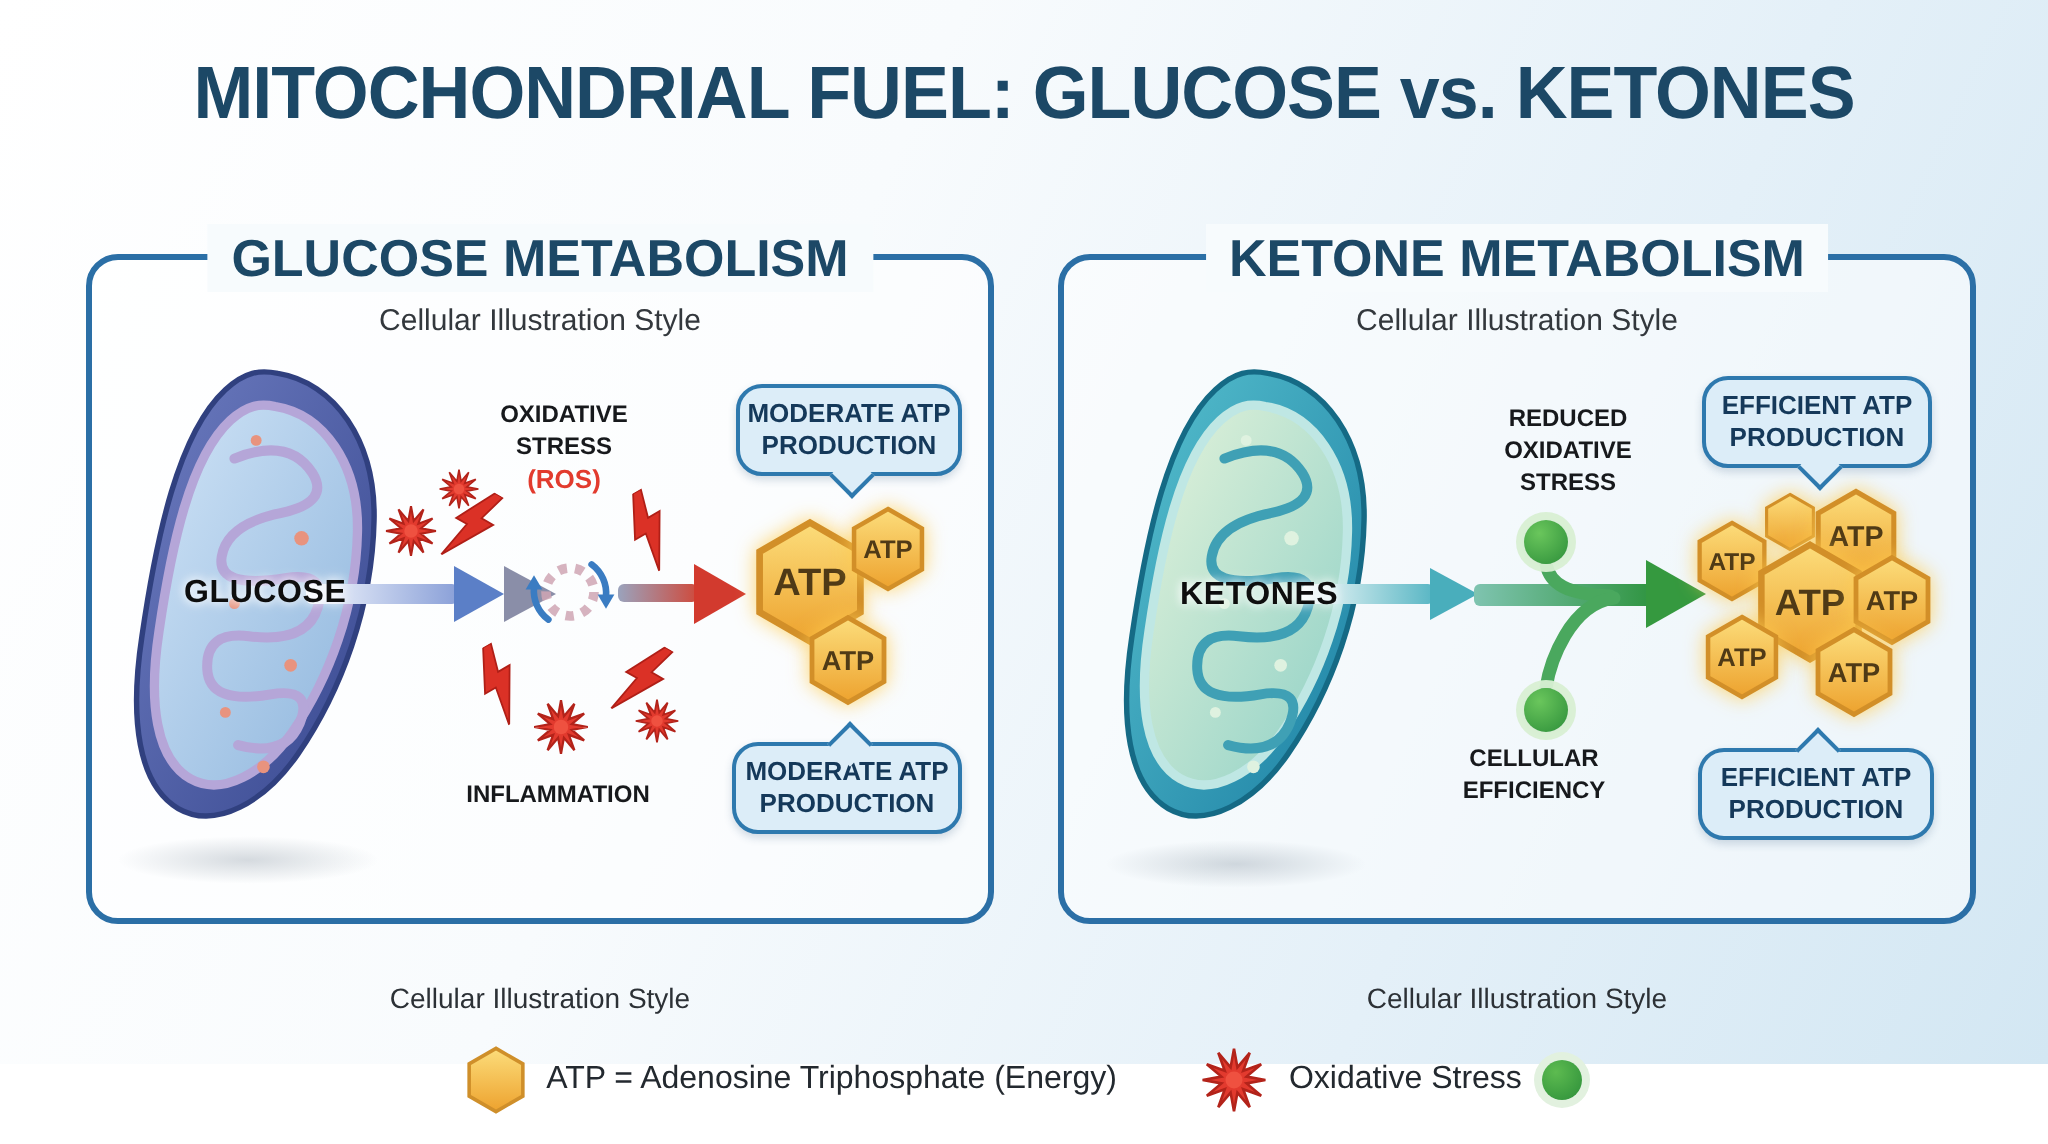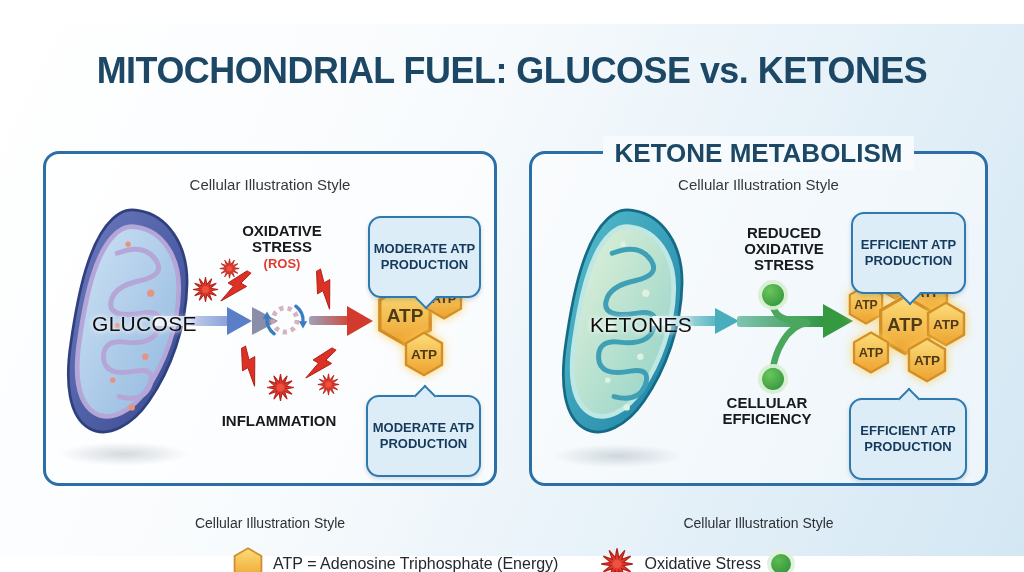--- a/index.html
+++ b/index.html
@@ -1,46 +1,46 @@
 <!DOCTYPE html>
 <html><head>
 <meta charset="utf-8">
 <style>
   html,body{margin:0;padding:0;}
   body{width:1024px;height:572px;overflow:hidden;}
   .page{position:relative;width:1024px;height:532px;
     background:linear-gradient(115deg,#ffffff 0%,#f8fbfd 38%,#e4f0f8 72%,#d3e7f3 100%);
-    font-family:"Liberation Sans",sans-serif;margin-top:24px;}
+    font-family:"Liberation Sans",sans-serif;}
   .abs{position:absolute;}
   .main-title{position:absolute;top:26px;left:0;width:100%;text-align:center;
     font-size:37px;font-weight:800;color:#1c4866;letter-spacing:-.5px;transform:scaleX(.97);white-space:nowrap;}
   .panel{position:absolute;top:127px;height:335px;border:3px solid #2b6fa6;border-radius:16px;
     background:rgba(255,255,255,.55);box-sizing:border-box;}
   .panel.glucose{left:43px;width:454px;}
   .panel.ketone{left:529px;width:459px;}
   .panel-title{position:absolute;top:-18px;left:50%;transform:translateX(-50%);padding:0 12px;
     background:#f7fbfd;font-size:26px;font-weight:800;color:#1c4866;white-space:nowrap;line-height:34px;}
   .panel-subtitle{position:absolute;top:22px;left:0;width:100%;text-align:center;font-size:15px;color:#33383d;}
   .badge{position:absolute;bottom:-17px;left:50%;transform:translateX(-50%);height:32px;line-height:32px;
     padding:0 22px;border-radius:17px;color:#fff;font-weight:800;font-size:17.5px;letter-spacing:.4px;white-space:nowrap;
     box-shadow:0 0 0 3px rgba(255,255,255,.92),0 3px 6px rgba(0,0,0,.25);}
   .badge.red{background:linear-gradient(180deg,#e6503f 0%,#cc2a20 55%,#a91a12 100%);}
   .badge.green{background:linear-gradient(180deg,#45b14c 0%,#2b9a3b 55%,#157f2c 100%);}
   .panel-caption{position:absolute;bottom:-48px;left:0;width:100%;text-align:center;font-size:14px;color:#2c3136;}
   .bubble{position:absolute;background:#dcedf8;border:2.5px solid #2e79ae;border-radius:13px;color:#15395a;
-    font-weight:800;font-size:13px;line-height:16px;text-align:center;padding:23px 2px;white-space:pre-line;
+    font-weight:800;font-size:13px;line-height:16px;text-align:center;padding:5px 2px;white-space:pre-line;
     box-sizing:border-box;box-shadow:0 2px 4px rgba(40,80,120,.2);}
   .bubble.tail-down::after{content:'';position:absolute;bottom:-9.5px;left:50%;width:14px;height:14px;margin-left:-7px;
     background:#dcedf8;border-right:2.5px solid #2e79ae;border-bottom:2.5px solid #2e79ae;transform:rotate(45deg);}
   .bubble.tail-up::before{content:'';position:absolute;top:-9.5px;left:50%;width:14px;height:14px;margin-left:-7px;
     background:#dcedf8;border-left:2.5px solid #2e79ae;border-top:2.5px solid #2e79ae;transform:rotate(45deg);}
   .label-black{position:absolute;font-weight:800;color:#17191c;text-align:center;white-space:pre-line;
-    font-size:15px;line-height:16px;}
+    font-size:12px;line-height:16px;}
   .ros{position:absolute;font-weight:800;color:#e23b2e;text-align:center;font-size:13px;}
-  .fuel-label{position:absolute;font-size:21px;font-weight:400;color:#0e0e0e;letter-spacing:.3px;
+  .fuel-label{position:absolute;font-size:16px;font-weight:700;color:#0e0e0e;letter-spacing:.3px;
     text-shadow:0 0 4px rgba(255,255,255,.95),0 0 7px rgba(255,255,255,.85);}
   .shaft{position:absolute;border-radius:3px;}
   .tri{position:absolute;width:0;height:0;}
   .circle-green{position:absolute;width:22px;height:22px;border-radius:50%;
     background:radial-gradient(circle at 35% 30%,#6ac65c,#2c8e39);
     box-shadow:0 0 0 4px rgba(216,239,211,.95),0 1px 3px rgba(0,0,0,.2);}
   .mito-shadow{position:absolute;border-radius:50%;
     background:radial-gradient(ellipse at center,rgba(70,90,110,.22),rgba(70,90,110,0) 70%);}
   .hex{position:absolute;filter:drop-shadow(0 0 5px rgba(255,205,80,.85));overflow:visible;}
   .hex text{font-family:"Liberation Sans",sans-serif;font-weight:800;fill:#4f3a16;text-anchor:middle;font-size:34px;}
@@ -76,20 +76,21 @@
       <linearGradient id="inT" x1="0" y1="0" x2="1" y2="1">
         <stop offset="0" stop-color="#e4f3da"></stop>
           <stop offset="1" stop-color="#8ed0c6"></stop>
       </linearGradient>
     </defs>
   </svg>
 
   <div class="main-title">MITOCHONDRIAL FUEL: GLUCOSE vs. KETONES</div>
 
   <section class="panel glucose">
+    <div class="panel-title">GLUCOSE METABOLISM</div>
     <div class="panel-subtitle">Cellular Illustration Style</div>
 
     <div class="mito-shadow" style="left:12px;top:288px;width:132px;height:24px;"></div>
     <svg class="abs" viewBox="0 0 150 260" style="left:15px;top:44px;width:136px;height:252px;">
       <path d="M86,5 C117,10 140,42 139,86 C138,134 121,180 97,215 C79,241 52,257 31,245 C9,232 4,196 11,150 C19,95 31,38 57,14 C68,4 76,3 86,5 Z" fill="url(#outB)" stroke="#30407f" stroke-width="3"></path>
       <path d="M86,5 C117,10 140,42 139,86 C138,134 121,180 97,215 C79,241 52,257 31,245 C9,232 4,196 11,150 C19,95 31,38 57,14 C68,4 76,3 86,5 Z" transform="translate(11,19) scale(0.855)" fill="url(#inB)" stroke="#b5a6d8" stroke-width="6"></path>
       <path d="M62,52 Q92,40 105,60 Q115,76 88,82 Q58,88 55,106 Q52,124 90,118 Q114,114 108,134 Q102,154 70,150 Q46,147 47,168 Q48,188 82,182 Q106,178 98,198 Q90,217 64,210" fill="none" stroke="#b5a6d8" stroke-width="5.5" stroke-linecap="round"></path>
       <circle cx="74" cy="42" r="3" fill="#e8937e"></circle>
         <circle cx="99" cy="96" r="4" fill="#e8937e"></circle>
       <circle cx="62" cy="132" r="3" fill="#e8937e"></circle>

